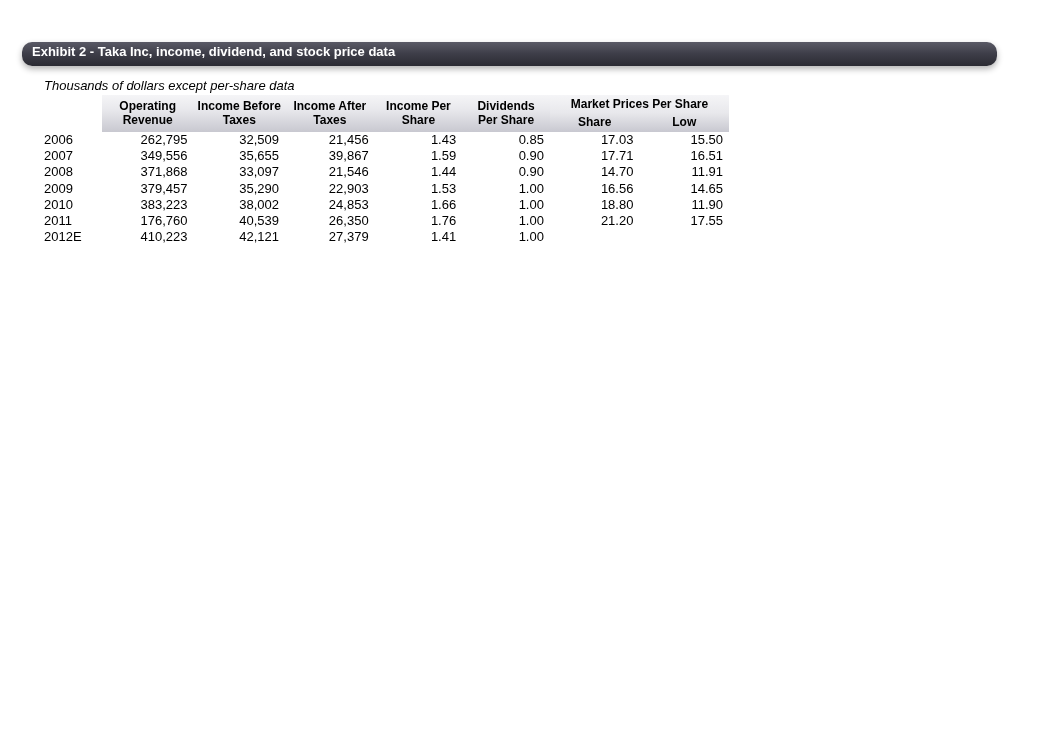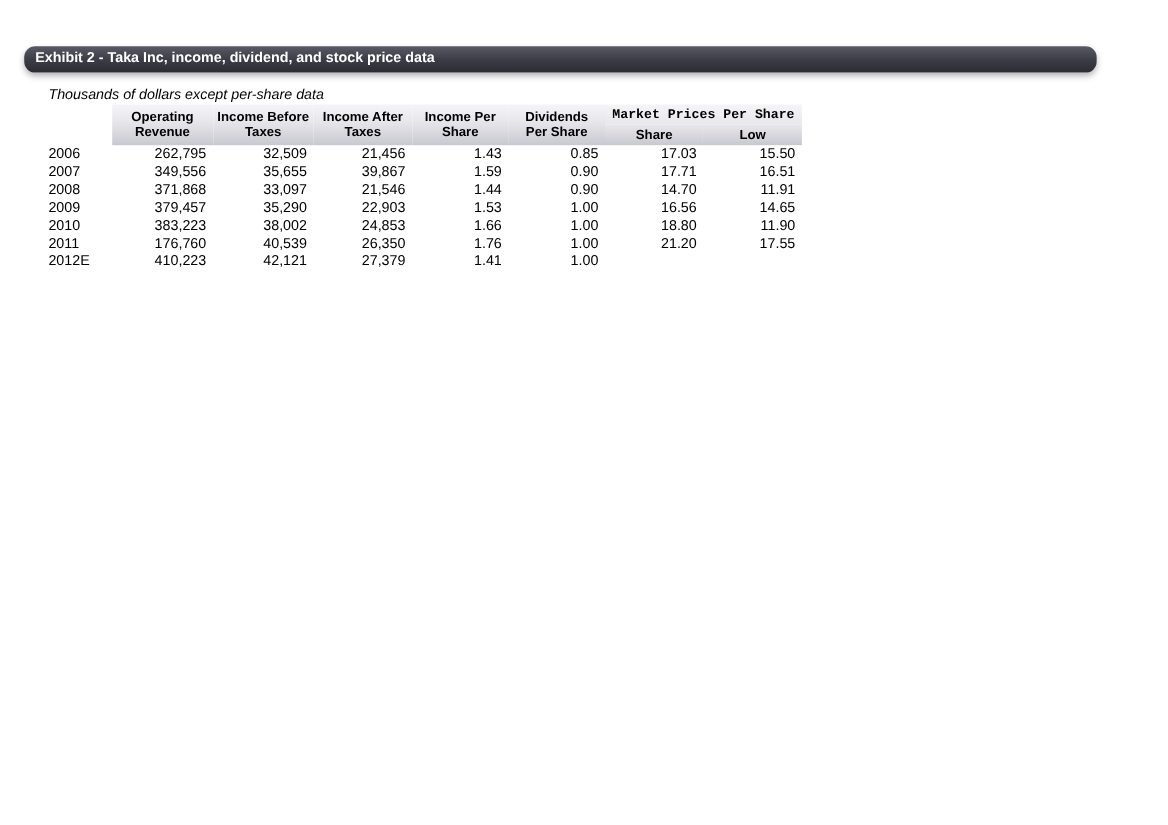--- a/index.html
+++ b/index.html
@@ -54,21 +54,20 @@
       text-align: center;
       vertical-align: middle;
       background: linear-gradient(to bottom, #f5f5f7 0%, #e8e8ec 40%, #d8d8de 70%, #c8c8d0 100%);
       padding: 2px 4px;
       font-size: 12px;
       line-height: 1.2;
     }
     th.top-span {
       background: linear-gradient(to bottom, #f5f5f7 0%, #e8e8ec 100%);
       font-size: 12px;
-      font-family: Liberation Mono, monospace;
     }
     th.bottom-sub {
       background: linear-gradient(to bottom, #e8e8ec 0%, #c8c8d0 100%);
     }
     td {
       padding: 0 6px;
       line-height: 1.25;
       text-align: right;
       font-size: 13px;
       margin-top: 41px;

